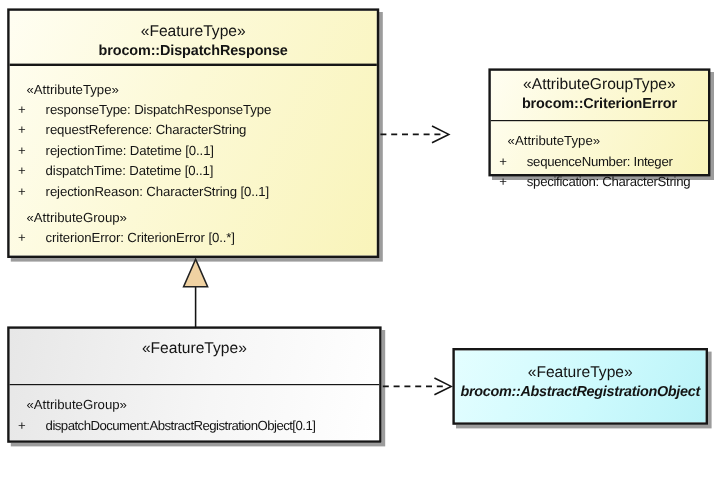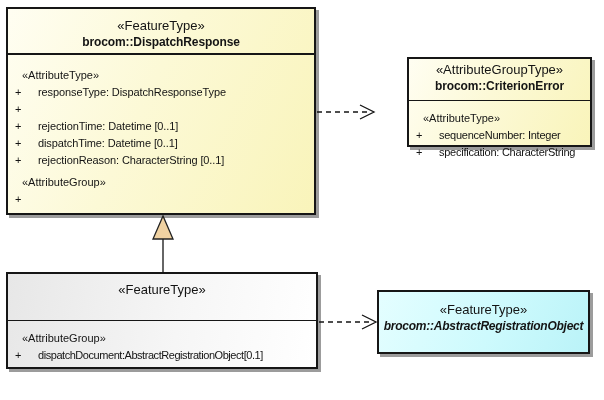--- a/index.html
+++ b/index.html
@@ -46,36 +46,38 @@
     </div>
     <div class="divider"></div>
     <div class="attrs" style="padding-top:12px;">
       <div class="sec-label">«AttributeType»</div>
       <div class="attr-row">
         <span class="vis">+</span>
         <span class="atext">responseType: DispatchResponseType</span>
       </div>
       <div class="attr-row">
         <span class="vis">+</span>
+        <span class="atext">requestReference: CharacterString</span>
       </div>
       <div class="attr-row">
         <span class="vis">+</span>
         <span class="atext">rejectionTime: Datetime [0..1]</span>
       </div>
       <div class="attr-row">
         <span class="vis">+</span>
         <span class="atext">dispatchTime: Datetime [0..1]</span>
       </div>
       <div class="attr-row">
         <span class="vis">+</span>
         <span class="atext">rejectionReason: CharacterString [0..1]</span>
       </div>
       <div class="sec-label gap">«AttributeGroup»</div>
       <div class="attr-row">
         <span class="vis">+</span>
+        <span class="atext">criterionError: CriterionError [0..*]</span>
       </div>
     </div>
   </div>
 
   <div class="uml-class fill-yellow" style="left:375px;top:57px;width:185px;height:90px;margin-left:32px;">
     <div class="hdr" style="height:41px;padding-top:4px;">
       <div class="stereo">«AttributeGroupType»</div>
       <div class="cname">brocom::CriterionError</div>
     </div>
     <div class="divider thin"></div>

